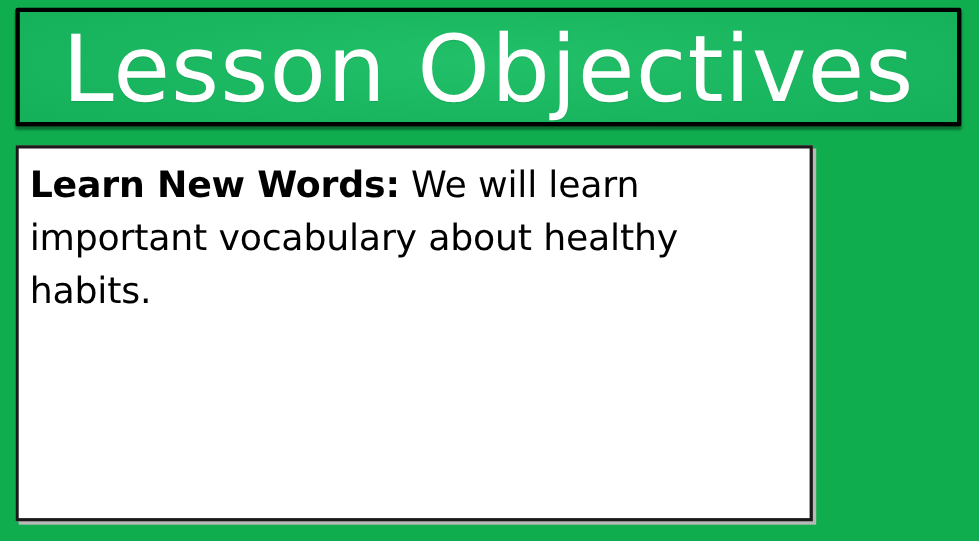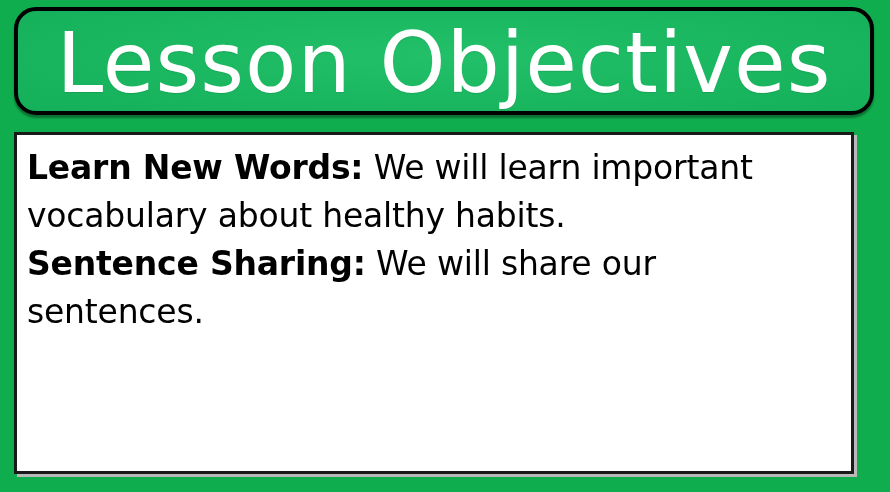--- a/index.html
+++ b/index.html
@@ -23,21 +23,21 @@
 
   
   .title-banner {
     position: absolute;
     left: 14px;
     top: 7px;
     width: 860px;
     height: 108px;
     box-sizing: border-box;
     border: 4px solid #000000;
-    border-radius: 22px;
+    border-radius: 2px;
     background: radial-gradient(ellipse 120% 150% at 50% 45%, #23C06A 0%, #16B35C 45%, #10A54F 100%);
     box-shadow: 0 3px 2px rgba(0,0,0,0.35);
     overflow: visible;
     display: flex;
     align-items: center;
     justify-content: center;
   }
   .title-text {
     font-family: "DejaVu Sans", sans-serif;
     font-size: 84px;
@@ -49,21 +49,21 @@
     position: relative;
     top: 2px;
     text-shadow: 0 1px 1px rgba(0,0,0,0.10);
   }
 
   
   .content-box {
     position: absolute;
     left: 14px;
     top: 132px;
-    width: 840px;
+    width: 725px;
     height: 342px;
     box-sizing: border-box;
     background: #FFFFFF;
     border: 3px solid #1A1A1A;
     box-shadow: 3px 3px 0 0 #B9B9B9;
     padding: 9px 14px 10px 10px;
     overflow: hidden;
   }
   .objectives {
     margin: 0;
@@ -93,18 +93,17 @@
   <div class="title-banner">
     <div class="title-text">Lesson Objectives</div>
   </div>
 
   <div class="content-box">
     <ul class="objectives">
 
       <li class="objective-line"><span class="objective-label">Learn New Words:</span><span class="objective-body"> We will learn important vocabulary about healthy habits.</span></li>
 
 
-      <li class="objective-line"><span class="objective-label">Sentence Sharing:</span><span class="objective-body"> We will share our sentences.</span></li>
 
     </ul>
   </div>
 
 </div>
 
 </body></html>

